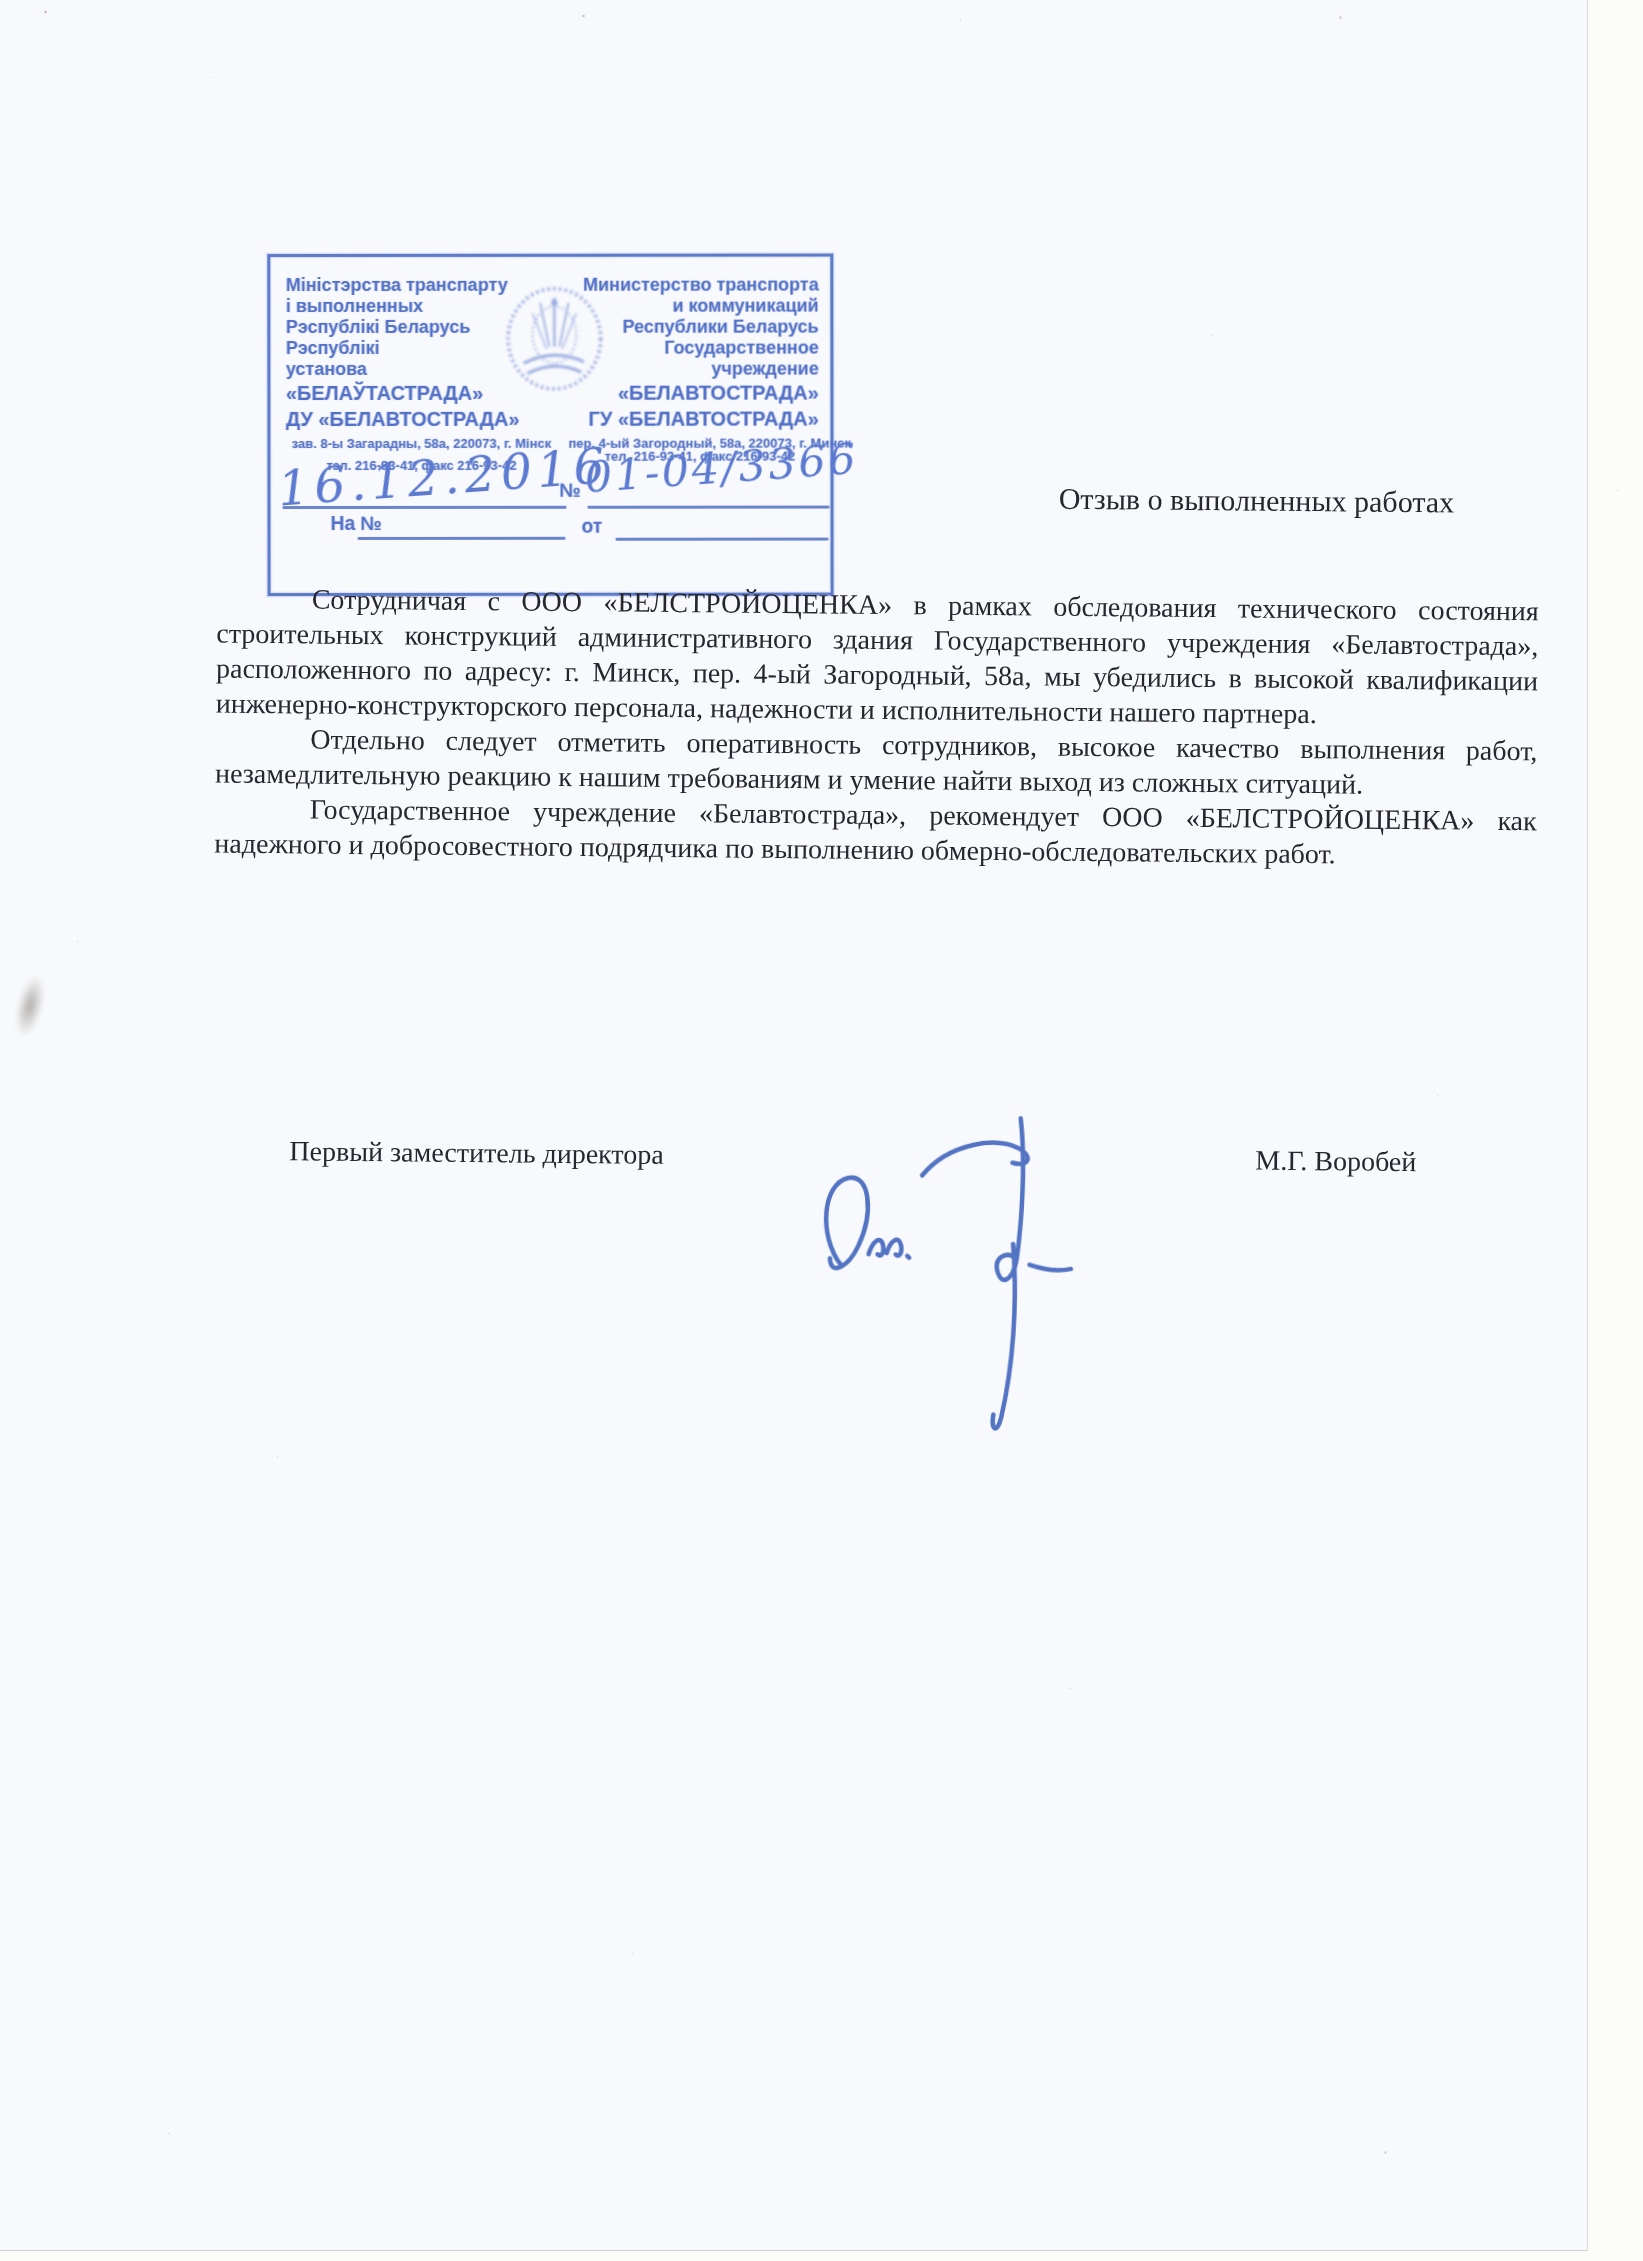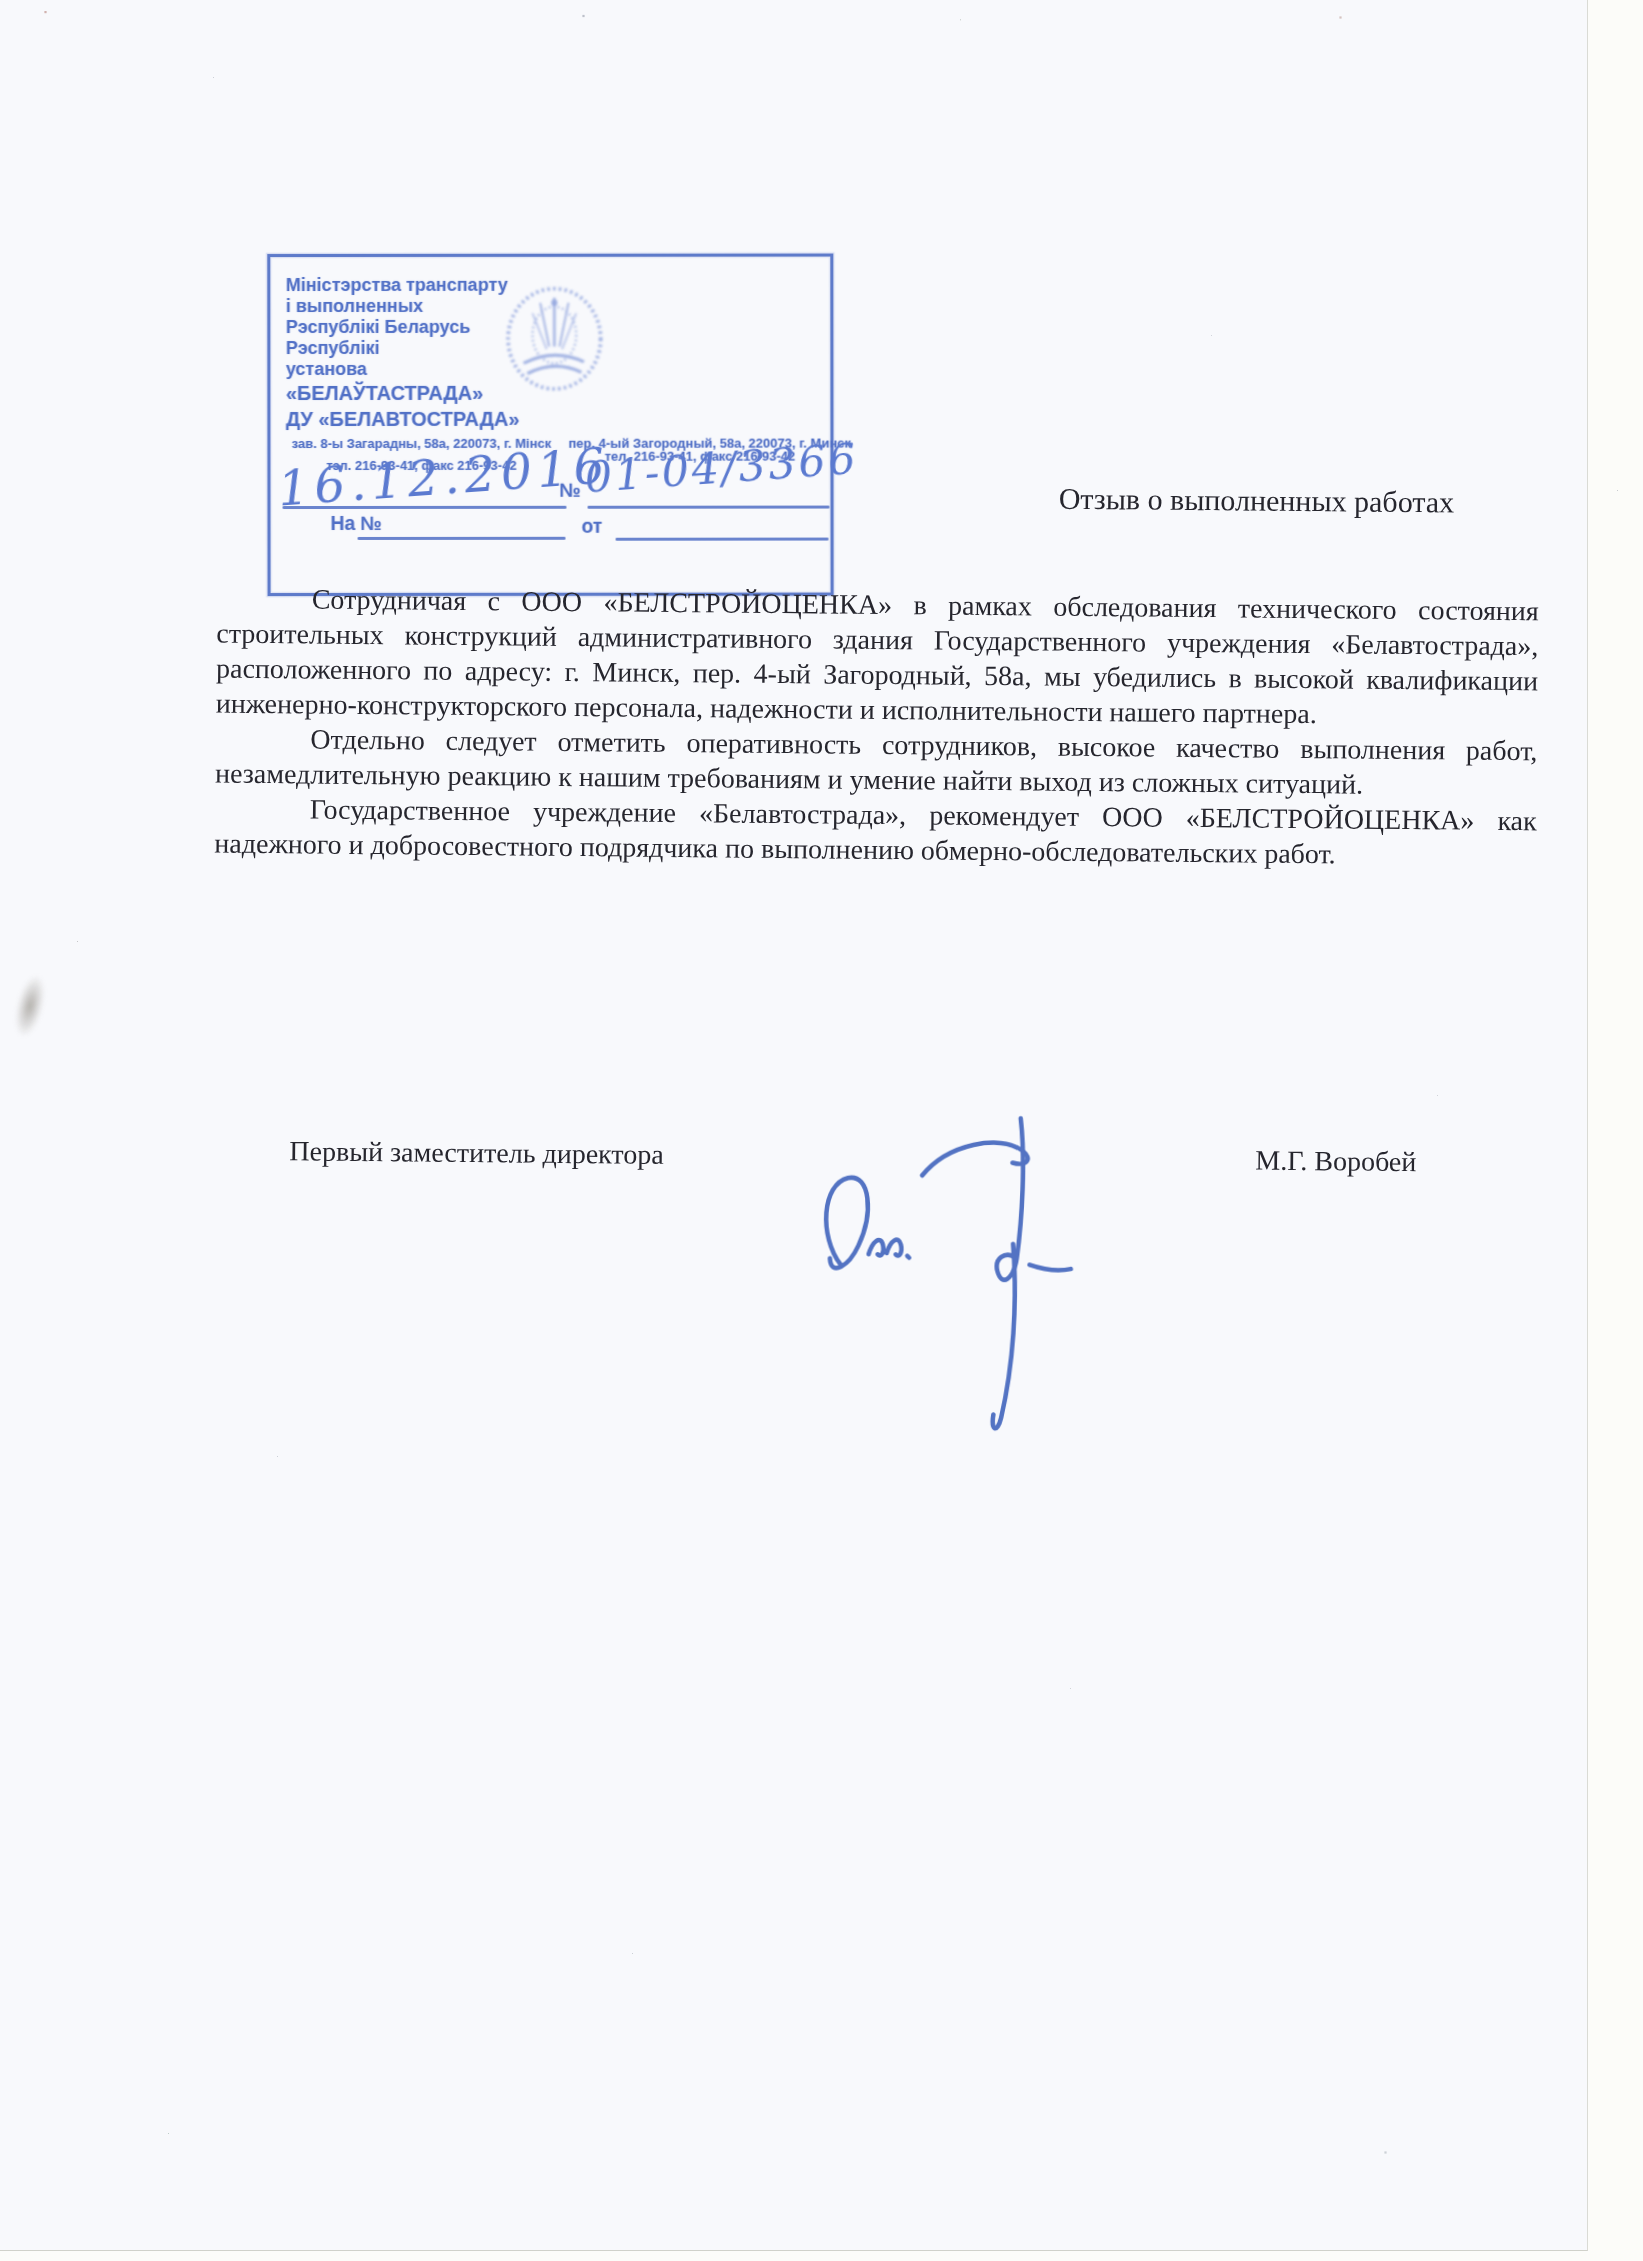--- a/index.html
+++ b/index.html
@@ -110,20 +110,29 @@
         <div class="s-col left">
           <div class="s-line">Міністэрства транспарту</div>
           <div class="s-line">і выполненных</div>
           <div class="s-line">Рэспублікі Беларусь</div>
           <div class="s-line">Рэспублікі</div>
           <div class="s-line">установа</div>
           <div class="s-line big">«БЕЛАЎТАСТРАДА»</div>
           <div class="s-line big">ДУ «БЕЛАВТОСТРАДА»</div>
         </div>
 
+        <div class="s-col right">
+          <div class="s-line">Министерство транспорта</div>
+          <div class="s-line">и коммуникаций</div>
+          <div class="s-line">Республики Беларусь</div>
+          <div class="s-line">Государственное</div>
+          <div class="s-line">учреждение</div>
+          <div class="s-line big">«БЕЛАВТОСТРАДА»</div>
+          <div class="s-line big">ГУ «БЕЛАВТОСТРАДА»</div>
+        </div>
 
         <div class="s-addr a-l">зав. 8-ы Загарадны, 58а, 220073, г. Мінск</div>
         <div class="s-addr p-l">тэл. 216-93-41, факс 216-93-42</div>
         <div class="s-addr a-r">пер. 4-ый Загородный, 58а, 220073, г. Минск</div>
         <div class="s-addr p-r">тел. 216-93-41, факс 216-93-42</div>
 
         <div class="s-label lbl-num">№</div>
         <div class="s-underline ul-l1"></div>
         <div class="s-underline ul-r1"></div>
 

